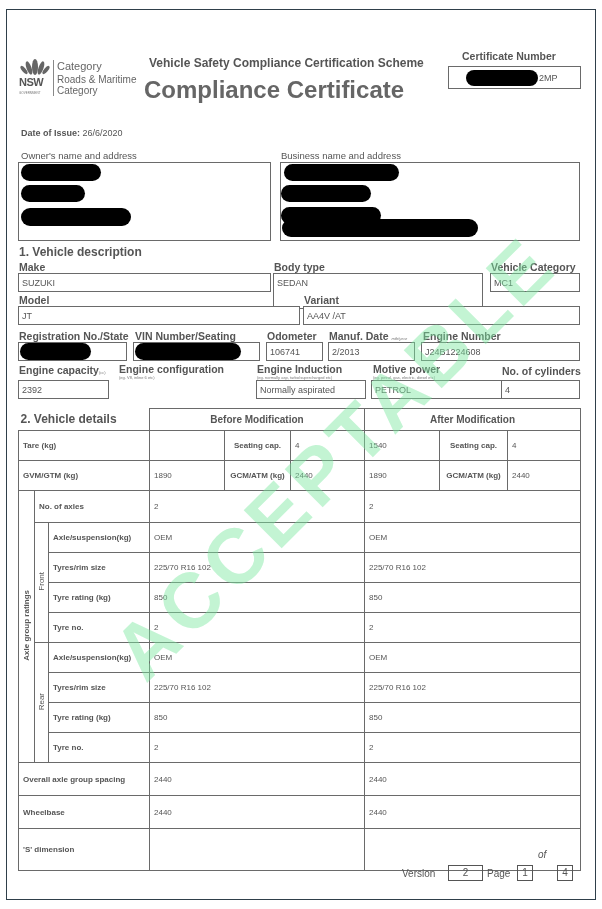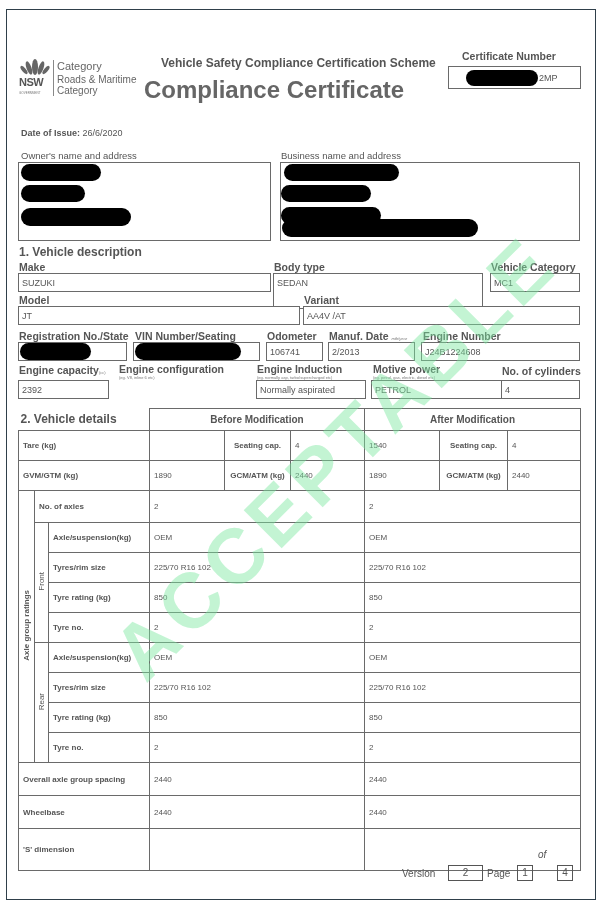--- a/index.html
+++ b/index.html
@@ -44,21 +44,21 @@
       </g>
     </svg>
     <div class="abs logo-nsw" style="left:2px;top:18px;">NSW</div>
     <div class="abs" style="left:2px;top:33px;font-size:3px;color:#777;">GOVERNMENT</div>
     <div class="logo-line" style="left:36px;top:2px;height:36px;"></div>
     <div class="abs logo-text" style="left:40px;top:3px;font-size:11px;">Category</div>
     <div class="abs logo-text" style="left:40px;top:16px;">Roads &amp; Maritime</div>
     <div class="abs logo-text" style="left:40px;top:27px;">Category</div>
   </div>
 
-  <div class="abs title-small" style="left:154px;top:46px;">Vehicle Safety Compliance Certification Scheme</div>
+  <div class="abs title-small" style="left:142px;top:46px;">Vehicle Safety Compliance Certification Scheme</div>
   <div class="abs title-big" style="left:137px;top:66px;">Compliance Certificate</div>
 
   <div class="abs title-small" style="left:455px;top:40px;font-size:10.5px;">Certificate Number</div>
   <div class="box" style="left:441px;top:56px;width:133px;height:23px;">
     <div class="redact" style="left:17px;top:3px;width:72px;height:16px;"></div>
     <div class="abs val" style="left:87px;top:7px;">2MP</div>
   </div>
 
   <div class="abs" style="left:14px;top:118px;font-size:9px;">
     <span style="font-weight:bold;color:#555;">Date of Issue:</span>

